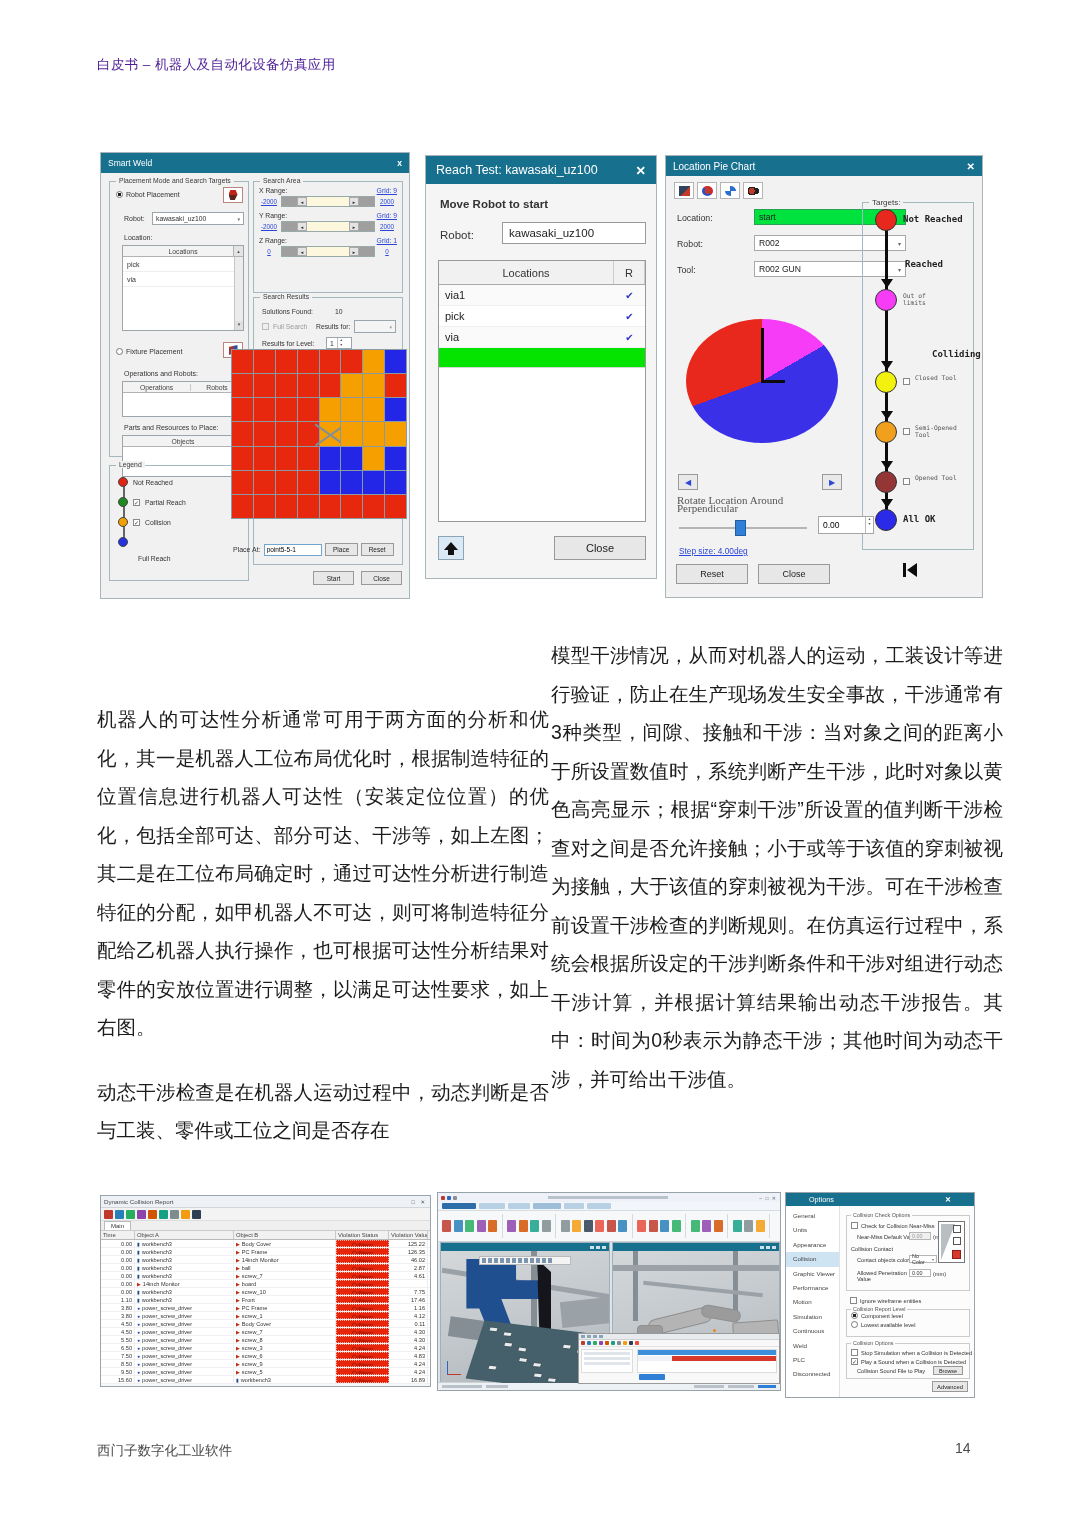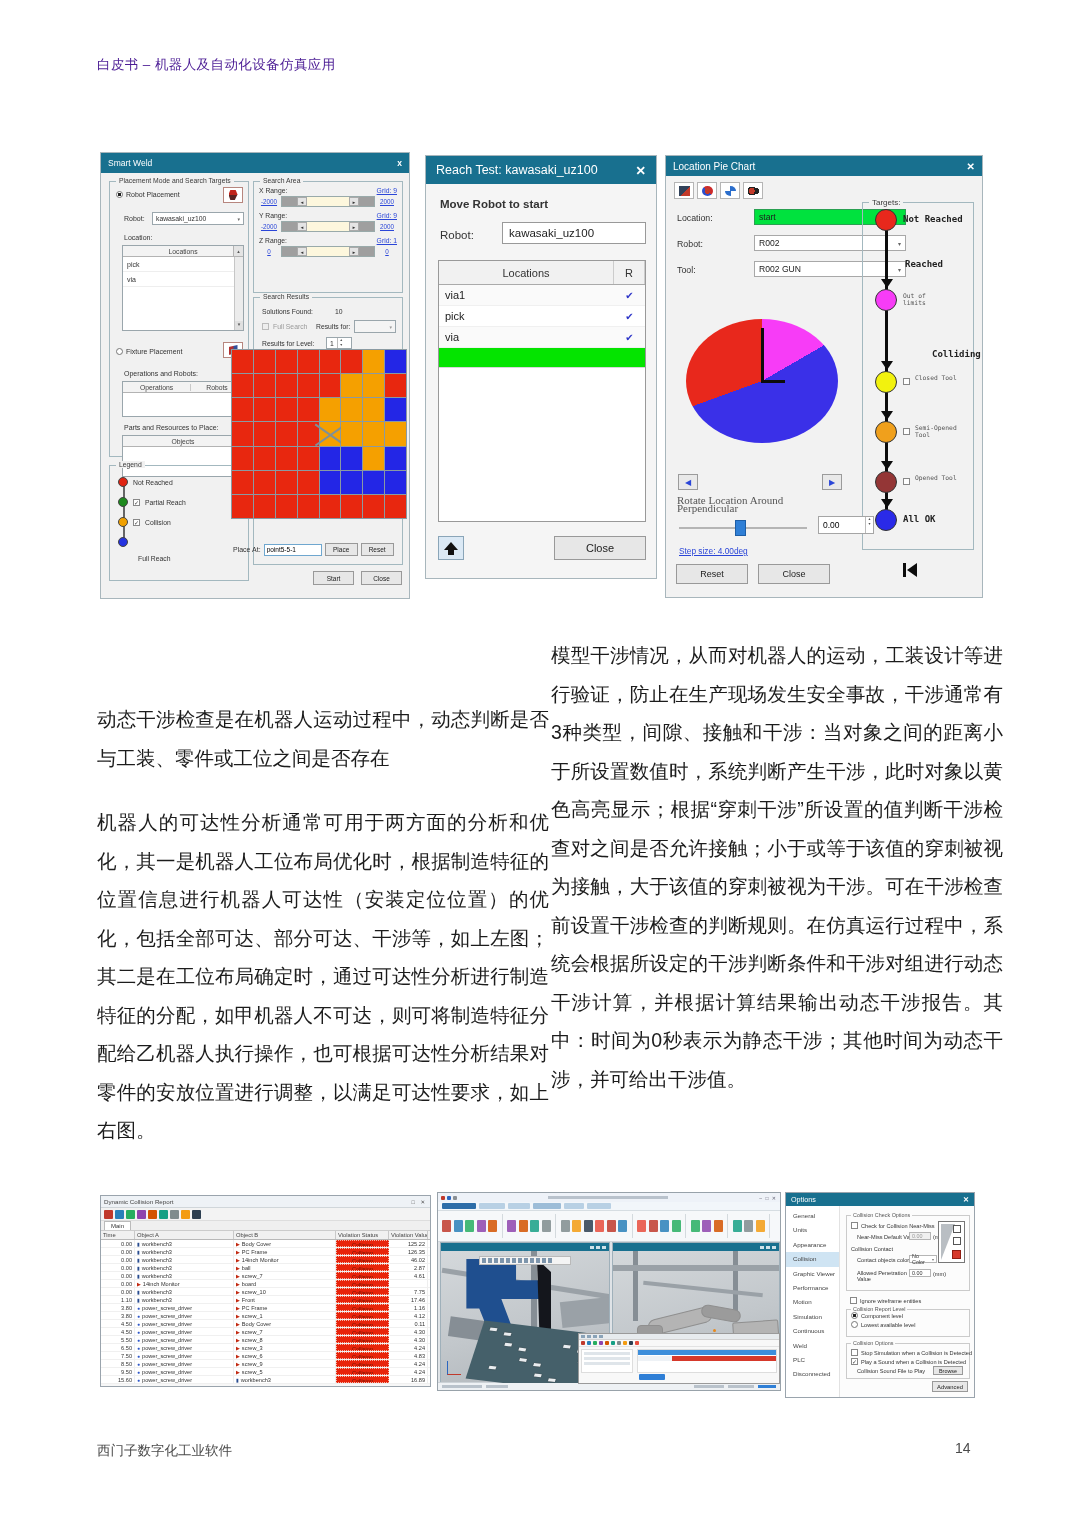--- a/index.html
+++ b/index.html
@@ -198,21 +198,21 @@
   .swp-rowred{height:5px;margin-top:1px;display:flex;}
   .swp-rowred .w{width:34px;background:#eef2f6;}
   .swp-rowred .r{flex:1;background:#d6392b;}
   .swp-btn{position:absolute;left:60px;bottom:1px;width:26px;height:6px;background:#2f7fd6;border-radius:1px;}
   .sw-status{position:absolute;left:0;right:0;bottom:0;height:8px;background:#eef1f4;border-top:1px solid #ccd2d7;display:flex;align-items:center;gap:4px;padding:0 4px;}
   .sw-status i{display:block;height:3px;background:#b9c2cb;}
   .sw-status .blue{background:#2f7fd6;}
 
   
   #op{left:785px;top:1192px;width:190px;height:206px;background:#fcfcfc;border:1px solid #9aa4ad;font-size:5.6px;color:#333;}
-  #op .tbar{height:13px;font-size:7.2px;padding:0 5px;}
+  #op .tbar{height:13px;font-size:7.2px;padding:0 23px;}
   #op-side{position:absolute;left:0;top:13px;width:54px;bottom:0;background:#fff;border-right:1px solid #e2e2e2;padding-top:3px;}
   .op-item{height:14.4px;line-height:14.4px;padding-left:7px;font-size:6.2px;color:#444;cursor:pointer;white-space:nowrap;}
   .op-item.sel{background:#cfe4f3;}
   .op-grp{position:absolute;border:1px solid #cbcbcb;}
   .op-grp .gt2{position:absolute;top:-4px;left:4px;background:#fcfcfc;padding:0 2px;font-size:5.4px;color:#555;white-space:nowrap;}
   .op-row{position:absolute;display:flex;align-items:center;gap:3px;white-space:nowrap;}
   .op-box{background:#fff;border:1px solid #b5b5b5;height:8px;display:flex;align-items:center;padding:0 2px;font-size:5.4px;}
   .op-box.dis{background:#f0f0f0;color:#999;}
   .op-diag{position:absolute;right:4px;top:5px;width:27px;height:42px;background:#fff;border:1px solid #777;}
   .op-diag .sq{position:absolute;right:3px;width:8px;height:8px;background:#fff;border:1px solid #555;}
@@ -595,22 +595,22 @@
     <div class="pc-step lnk">Step size: 4.00deg</div>
     <div class="btn pc-reset">Reset</div>
     <div class="btn pc-close">Close</div>
     <div class="pc-prev">
       <span class="bar"></span>
         <span class="tri"></span>
     </div>
   </div>
 
   <div class="col col-l">
+    <p>机器人的可达性分析通常可用于两方面的分析和优化，其一是机器人工位布局优化时，根据制造特征的位置信息进行机器人可达性（安装定位位置）的优化，包括全部可达、部分可达、干涉等，如上左图；其二是在工位布局确定时，通过可达性分析进行制造特征的分配，如甲机器人不可达，则可将制造特征分配给乙机器人执行操作，也可根据可达性分析结果对零件的安放位置进行调整，以满足可达性要求，如上右图。</p>
     <p>动态干涉检查是在机器人运动过程中，动态判断是否与工装、零件或工位之间是否存在</p>
-    <p>机器人的可达性分析通常可用于两方面的分析和优化，其一是机器人工位布局优化时，根据制造特征的位置信息进行机器人可达性（安装定位位置）的优化，包括全部可达、部分可达、干涉等，如上左图；其二是在工位布局确定时，通过可达性分析进行制造特征的分配，如甲机器人不可达，则可将制造特征分配给乙机器人执行操作，也可根据可达性分析结果对零件的安放位置进行调整，以满足可达性要求，如上右图。</p>
   </div>
   <div class="col col-r">
     <p>模型干涉情况，从而对机器人的运动，工装设计等进行验证，防止在生产现场发生安全事故，干涉通常有3种类型，间隙、接触和干涉：当对象之间的距离小于所设置数值时，系统判断产生干涉，此时对象以黄色高亮显示；根据“穿刺干涉”所设置的值判断干涉检查对之间是否允许接触；小于或等于该值的穿刺被视为接触，大于该值的穿刺被视为干涉。可在干涉检查前设置干涉检查的判断规则。在仿真运行过程中，系统会根据所设定的干涉判断条件和干涉对组进行动态干涉计算，并根据计算结果输出动态干涉报告。其中：时间为0秒表示为静态干涉；其他时间为动态干涉，并可给出干涉值。</p>
   </div>
 
   <div class="dlg" id="cr">
     <div class="cr-tbar">
       <span>Dynamic Collision Report</span>
       <span class="wb">□ ✕</span>
     </div>

